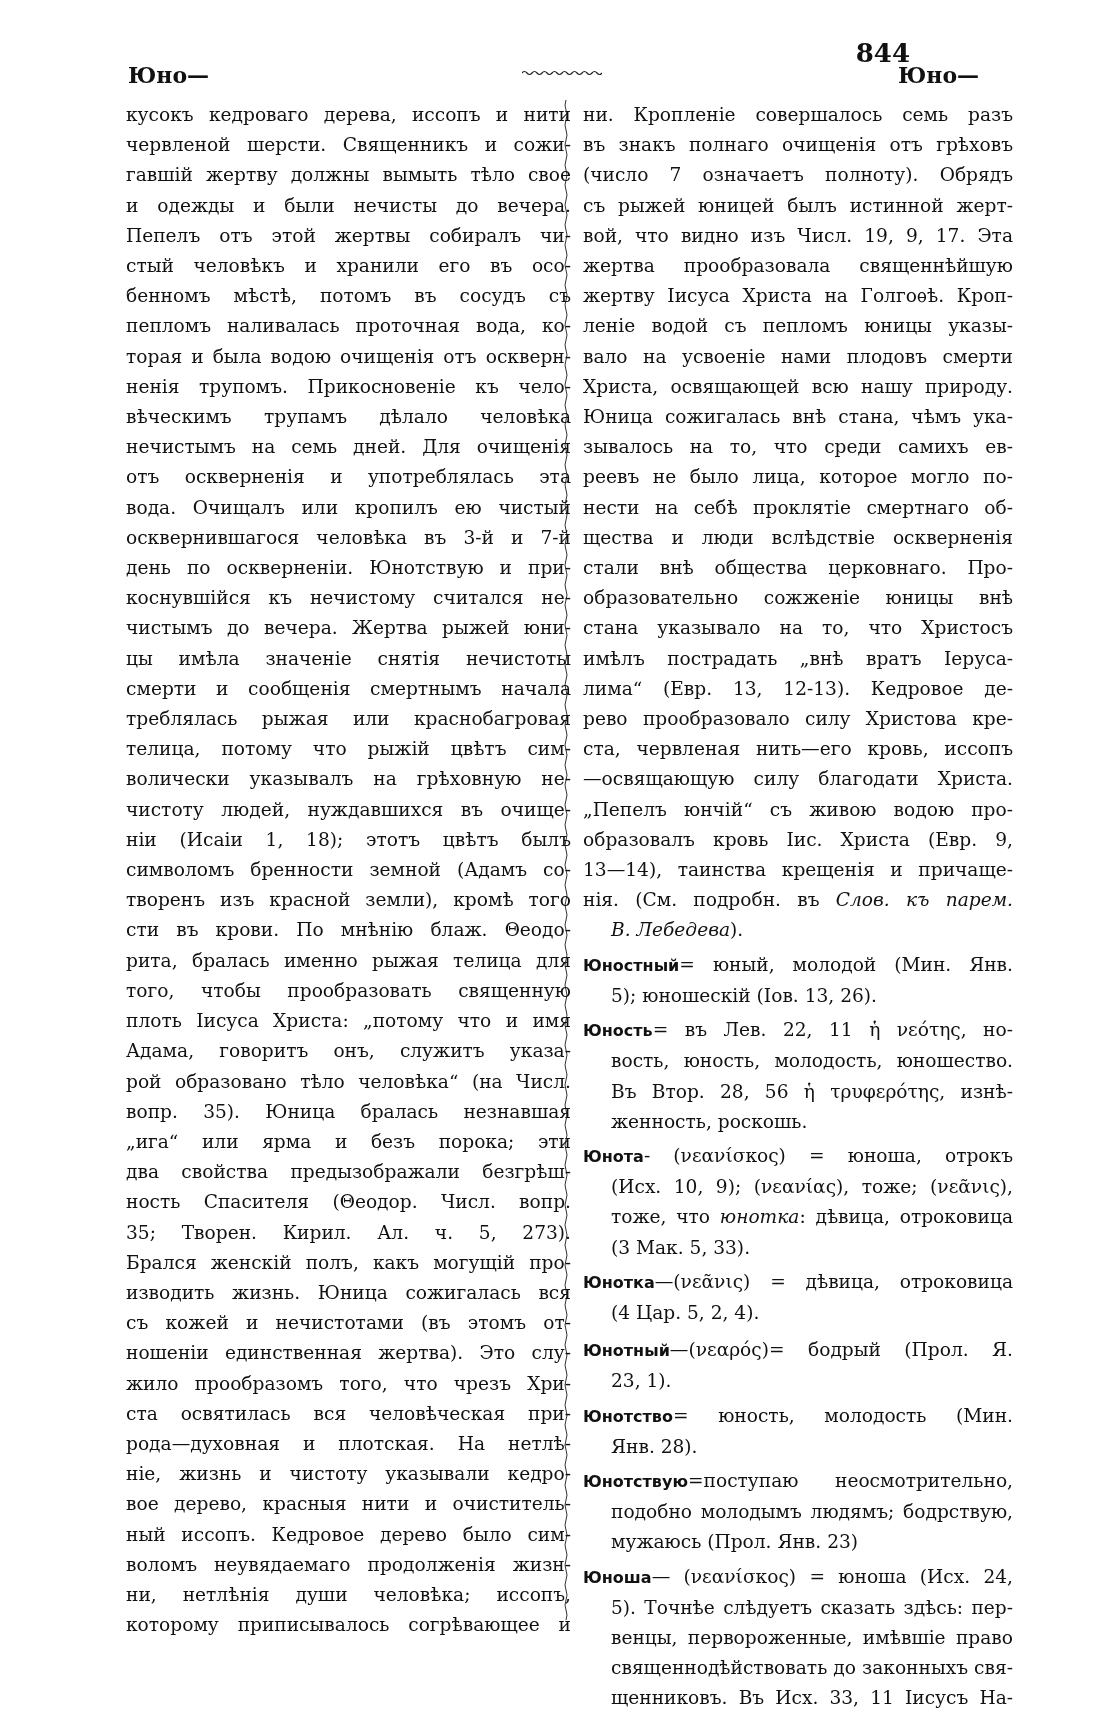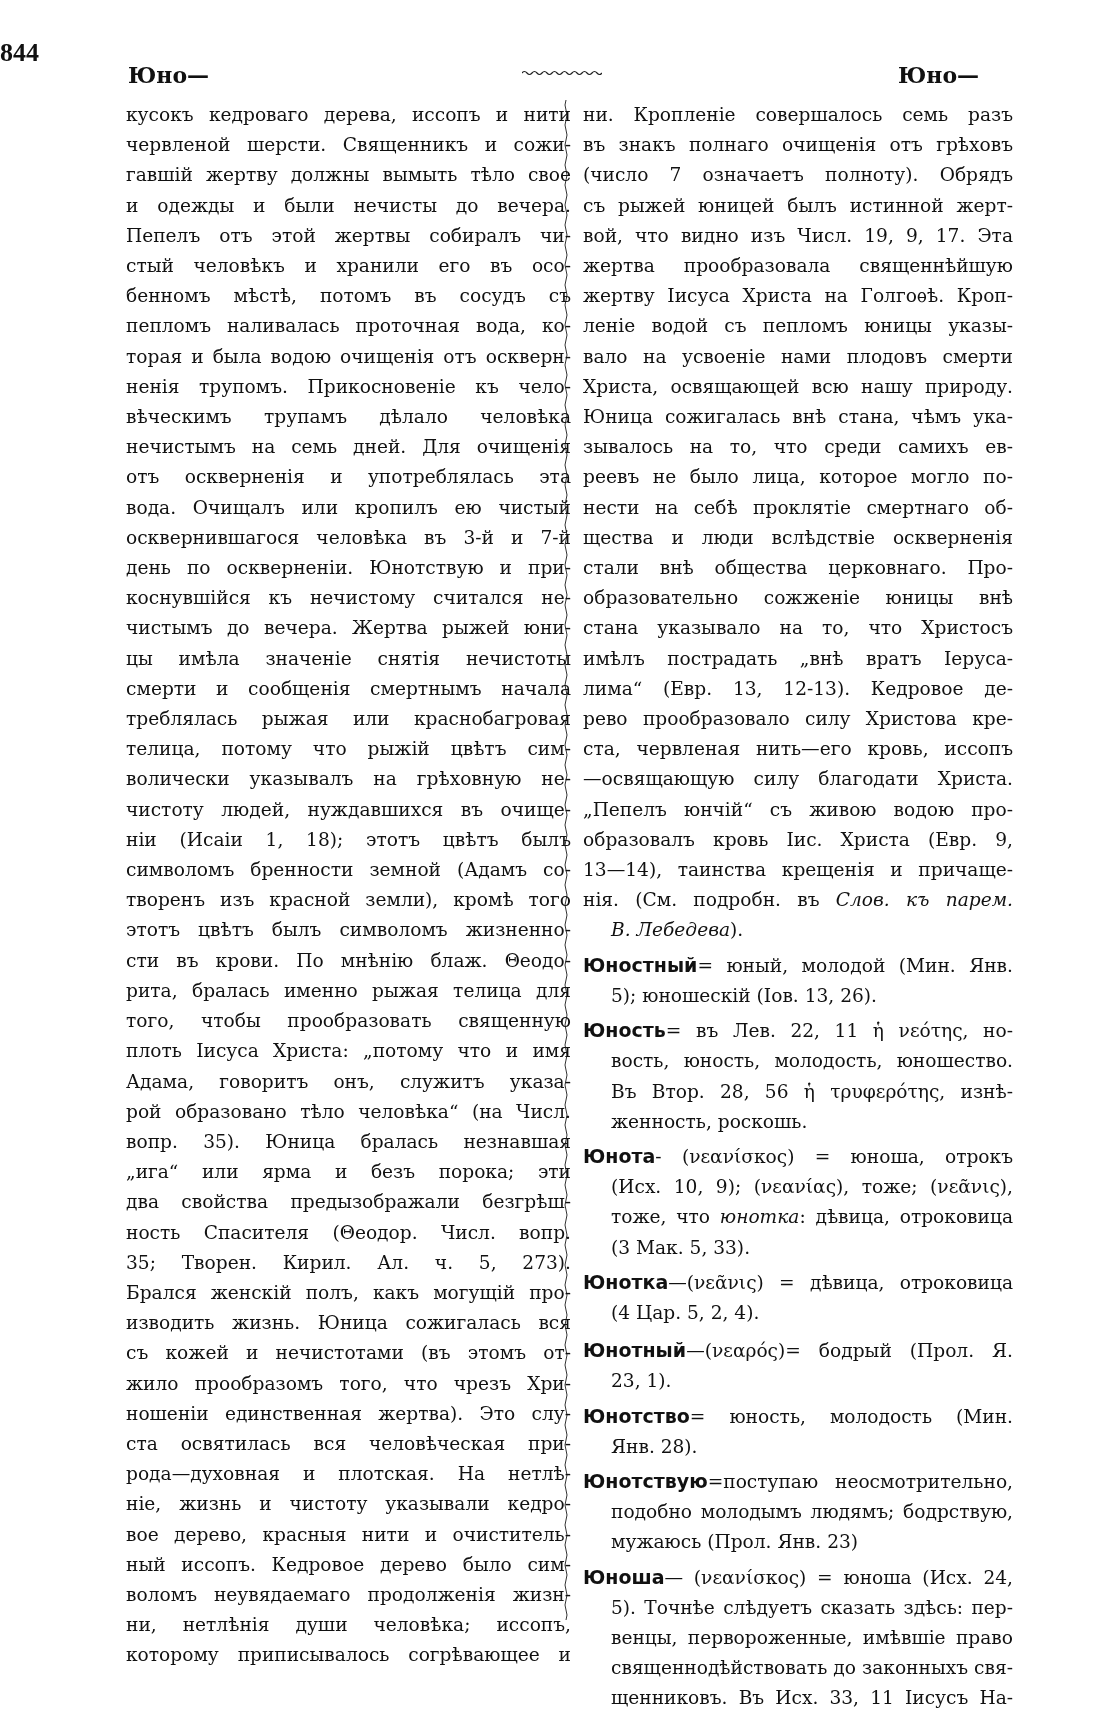--- a/index.html
+++ b/index.html
@@ -1,28 +1,28 @@
 <!DOCTYPE html>
 <html><head>
 <meta charset="utf-8">
 <style>
   html,body{margin:0;padding:0;background:#fff;}
   body{width:1101px;height:1714px;position:relative;overflow:hidden;color:#111;font-family:"DejaVu Serif","Liberation Serif",serif;}
-  .pagenum{position:absolute;top:38px;left:0;width:910px;text-align:left;font-size:26px;font-weight:bold;font-family:Liberation Serif, serif;}
+  .pagenum{position:absolute;top:38px;left:0;width:910px;text-align:right;font-size:26px;font-weight:bold;}
   .wave{position:absolute;top:70px;left:522px;width:80px;height:6px;}
   .running{position:absolute;top:62px;font-size:22px;font-weight:bold;}
   .rh-left{left:128px;}
   .rh-right{left:898px;}
   .col{position:absolute;top:100px;font-size:18.6px;line-height:30.2px;text-align:justify;}
   .col-left{left:126px;width:445px;}
   .col-right{left:583px;width:430px;}
   .divider{position:absolute;left:563px;top:100px;width:6px;height:1520px;}
   .line{white-space:nowrap;text-align-last:justify;text-align:justify;display:block;}
   .line.last{text-align-last:left;}
-  .hw{font-weight:bold;font-family:"DejaVu Sans","Liberation Sans",sans-serif;font-size:19px;}
+  .hw{font-weight:bold;font-family:"DejaVu Sans","Liberation Sans",sans-serif;font-size:16px;}
   .ind{padding-left:28px;}
   .it{font-style:italic;}
 </style>
 </head>
 <body>
 
 <div class="pagenum">844</div>
 <svg class="wave" viewBox="0 0 80 6">
     <path d="M0 3 Q2.5 0 5 3 T10 3 T15 3 T20 3 T25 3 T30 3 T35 3 T40 3 T45 3 T50 3 T55 3 T60 3 T65 3 T70 3 T75 3 T80 3" stroke="#222" fill="none" stroke-width="1.2"></path>
   </svg>
@@ -54,37 +54,36 @@
     <span class="line">чистымъ до вечера. Жертва рыжей юни-</span>
     <span class="line">цы имѣла значеніе снятія нечистоты</span>
     <span class="line">смерти и сообщенія смертнымъ начала</span>
     <span class="line">треблялась рыжая или краснобагровая</span>
     <span class="line">телица, потому что рыжій цвѣтъ сим-</span>
     <span class="line">волически указывалъ на грѣховную не-</span>
     <span class="line">чистоту людей, нуждавшихся въ очище-</span>
     <span class="line">ніи (Исаіи 1, 18); этотъ цвѣтъ былъ</span>
     <span class="line">символомъ бренности земной (Адамъ со-</span>
     <span class="line">творенъ изъ красной земли), кромѣ того</span>
-    <span class="line">этотъ цвѣтъ былъ символомъ жизненно-</span>
     <span class="line">сти въ крови. По мнѣнію блаж. Θеодо-</span>
     <span class="line">рита, бралась именно рыжая телица для</span>
     <span class="line">того, чтобы прообразовать священную</span>
     <span class="line">плоть Іисуса Христа: „потому что и имя</span>
     <span class="line">Адама, говоритъ онъ, служитъ указа-</span>
     <span class="line">рой образовано тѣло человѣка“ (на Числ.</span>
     <span class="line">вопр. 35). Юница бралась незнавшая</span>
     <span class="line">„ига“ или ярма и безъ порока; эти</span>
     <span class="line">два свойства предызображали безгрѣш-</span>
     <span class="line">ность Спасителя (Θеодор. Числ. вопр.</span>
     <span class="line">35; Творен. Кирил. Ал. ч. 5, 273).</span>
     <span class="line">Брался женскій полъ, какъ могущій про-</span>
     <span class="line">изводить жизнь. Юница сожигалась вся</span>
     <span class="line">съ кожей и нечистотами (въ этомъ от-</span>
+    <span class="line">ношеніи единственная жертва). Это слу-</span>
     <span class="line">жило прообразомъ того, что чрезъ Хри-</span>
-    <span class="line">ношеніи единственная жертва). Это слу-</span>
     <span class="line">ста освятилась вся человѣческая при-</span>
     <span class="line">рода—духовная и плотская. На нетлѣ-</span>
     <span class="line">ніе, жизнь и чистоту указывали кедро-</span>
     <span class="line">вое дерево, красныя нити и очиститель-</span>
     <span class="line">ный иссопъ. Кедровое дерево было сим-</span>
     <span class="line">воломъ неувядаемаго продолженія жизн-</span>
     <span class="line">ни, нетлѣнія души человѣка; иссопъ,</span>
     <span class="line">которому приписывалось согрѣвающее и</span>
   </div>
 

